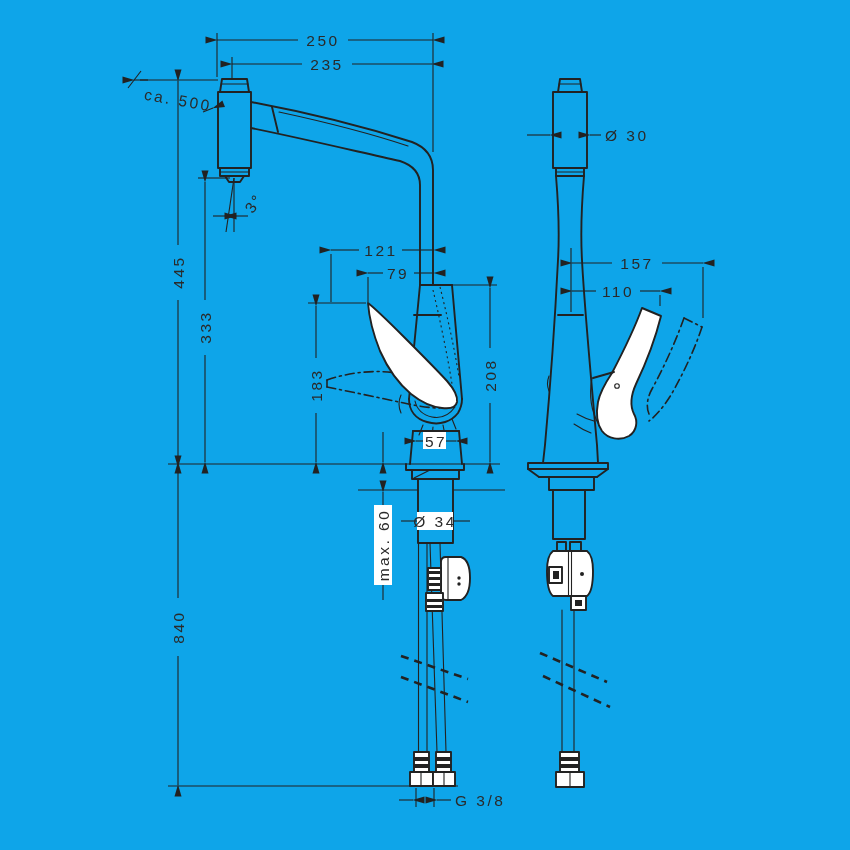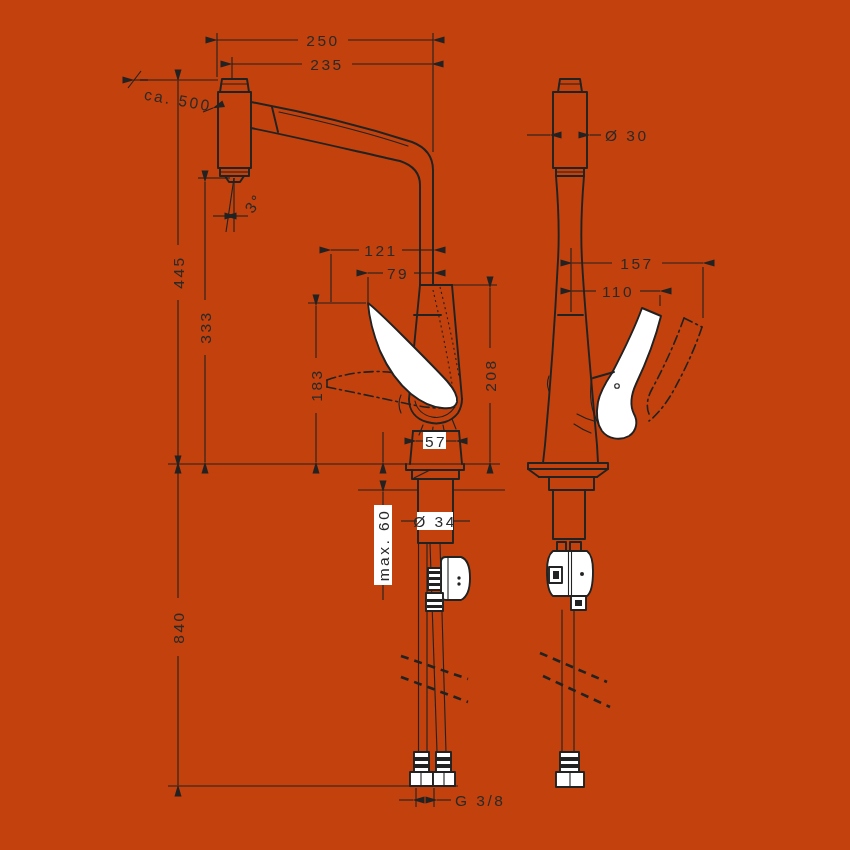--- a/index.html
+++ b/index.html
@@ -1,16 +1,16 @@
 <!DOCTYPE html>
 <html><head>
 <meta charset="utf-8">
 <style>
   html,body{margin:0;padding:0;background:#ffffff;}
-  #stage{position:relative;width:850px;height:850px;background:#c2410c;overflow:hidden;}
+  #stage{position:relative;width:850px;height:850px;background:#0ea5e9;overflow:hidden;}
   svg{position:absolute;left:0;top:0;}
   .part{fill:none;stroke:#222222;stroke-width:1.9;stroke-linejoin:round;stroke-linecap:round;}
   .partw{fill:#ffffff;stroke:#222222;stroke-width:1.9;stroke-linejoin:round;}
   .thin{fill:none;stroke:#222222;stroke-width:1.1;stroke-linejoin:round;stroke-linecap:round;}
   .dim{fill:none;stroke:#222222;stroke-width:1.1;stroke-linecap:butt;}
   .dashdot{fill:none;stroke:#222222;stroke-width:1.6;stroke-dasharray:9 4 2 4;stroke-linecap:round;}
   .dotted{fill:none;stroke:#222222;stroke-width:1.1;stroke-dasharray:2 3.2;}
   .brk{fill:none;stroke:#222222;stroke-width:2.6;stroke-dasharray:8 6;stroke-linecap:butt;}
   .rib{fill:#222222;stroke:none;}
   .dimtxt{font-family:"Liberation Sans",sans-serif;font-size:15.5px;letter-spacing:2.5px;fill:#2a2a2a;}

